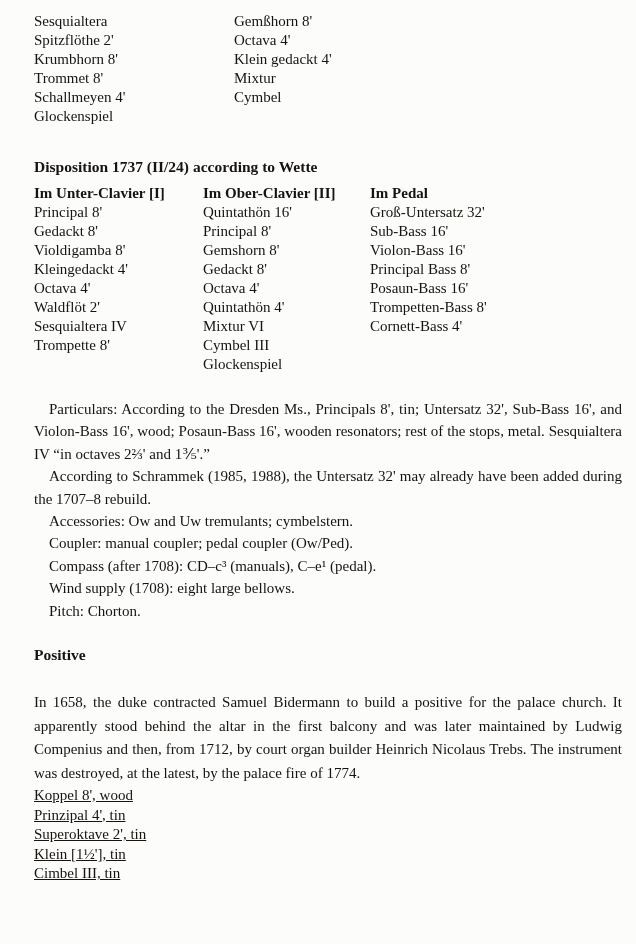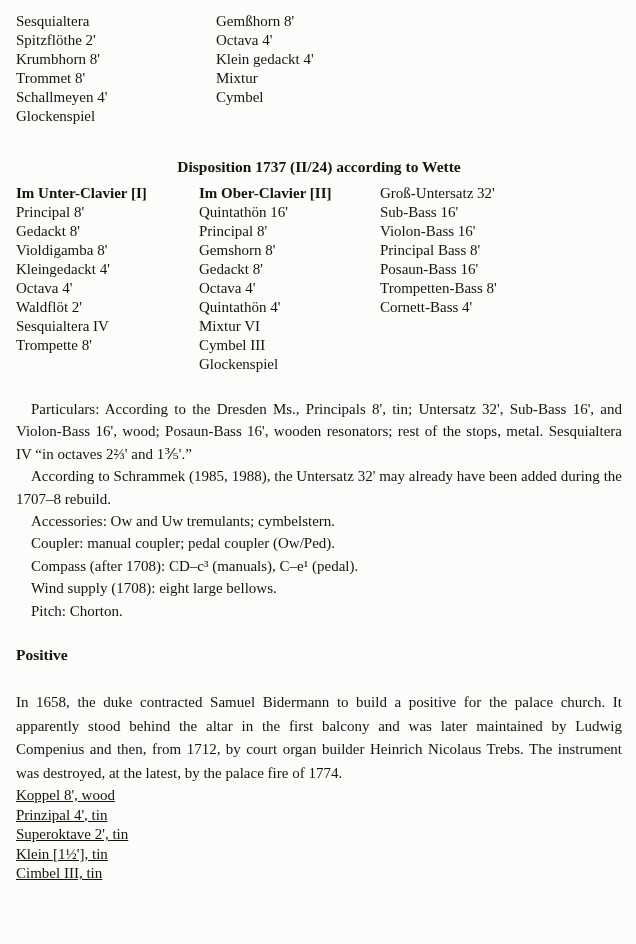--- a/index.html
+++ b/index.html
@@ -6,35 +6,35 @@
   body {
     width: 636px; height: 944px;
     background: #fcfcfa;
     color: #161310;
     font-family: "Liberation Serif", "DejaVu Serif", serif;
     overflow: hidden;
   }
   .page {
     box-sizing: border-box;
     width: 636px; height: 944px;
-    padding: 12px 14px 0 16px;
+    padding: 12px 14px 0 34px;
   }
   
   .toplist { display: flex; }
   .toplist .col1 { width: 200px; }
   .toplist .col2 { flex: 1; }
   .stop-line { font-size: 15px; line-height: 19px; white-space: nowrap; }
 
   .h-bold {
     font-weight: bold; font-size: 15.5px; line-height: 22px;
   }
-  .h1737 { margin-top: 30px; text-align: center; }
+  .h1737 { margin-top: 30px; }
 
   
-  .disp-table { display: flex; margin-top: 6px; gap: 14px; }
+  .disp-table { display: flex; margin-top: 6px; }
   .disp-table .tcol1 { width: 169px; }
   .disp-table .tcol2 { width: 167px; }
   .disp-table .tcol3 { flex: 1; }
   .div-head { font-weight: bold; font-size: 15px; line-height: 19px; white-space: nowrap; }
 
   
   .para {
     font-size: 15px; line-height: 22.4px;
     text-align: justify;
   }
@@ -98,20 +98,21 @@
           <div class="stop-line">Gemshorn 8'</div>
           <div class="stop-line">Gedackt 8'</div>
           <div class="stop-line">Octava 4'</div>
           <div class="stop-line">Quintathön 4'</div>
           <div class="stop-line">Mixtur VI</div>
           <div class="stop-line">Cymbel III</div>
           <div class="stop-line">Glockenspiel</div>
         </div>
     </div>
     <div class="tcol3">
+      <div class="div-head">Im Pedal</div>
       <div>
           <div class="stop-line">Groß-Untersatz 32'</div>
           <div class="stop-line">Sub-Bass 16'</div>
           <div class="stop-line">Violon-Bass 16'</div>
           <div class="stop-line">Principal Bass 8'</div>
           <div class="stop-line">Posaun-Bass 16'</div>
           <div class="stop-line">Trompetten-Bass 8'</div>
           <div class="stop-line">Cornett-Bass 4'</div>
         </div>
     </div>

